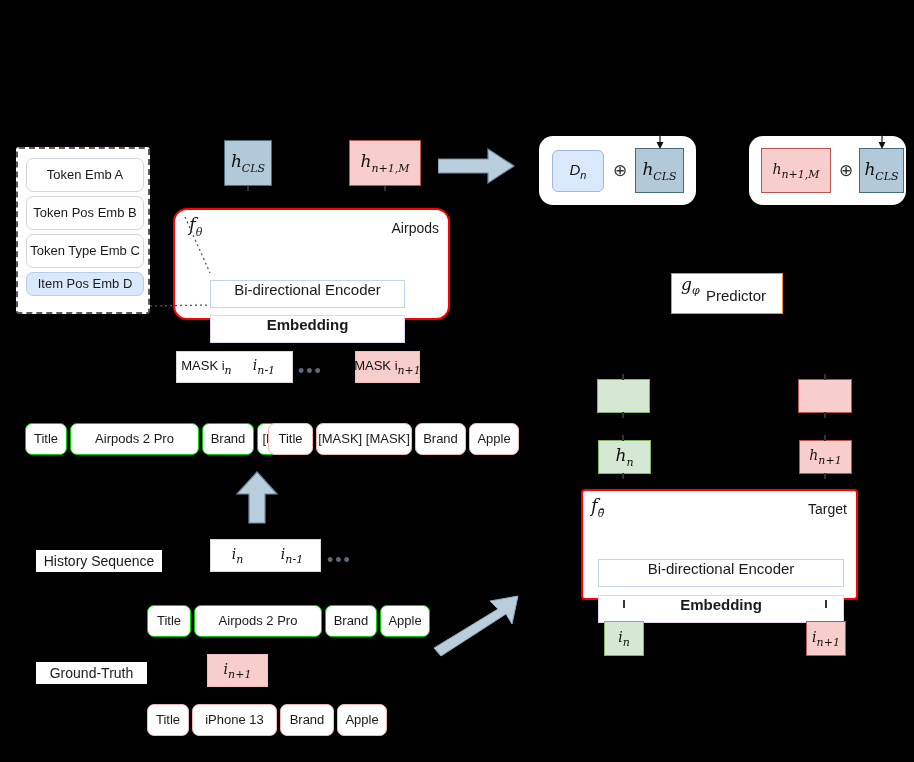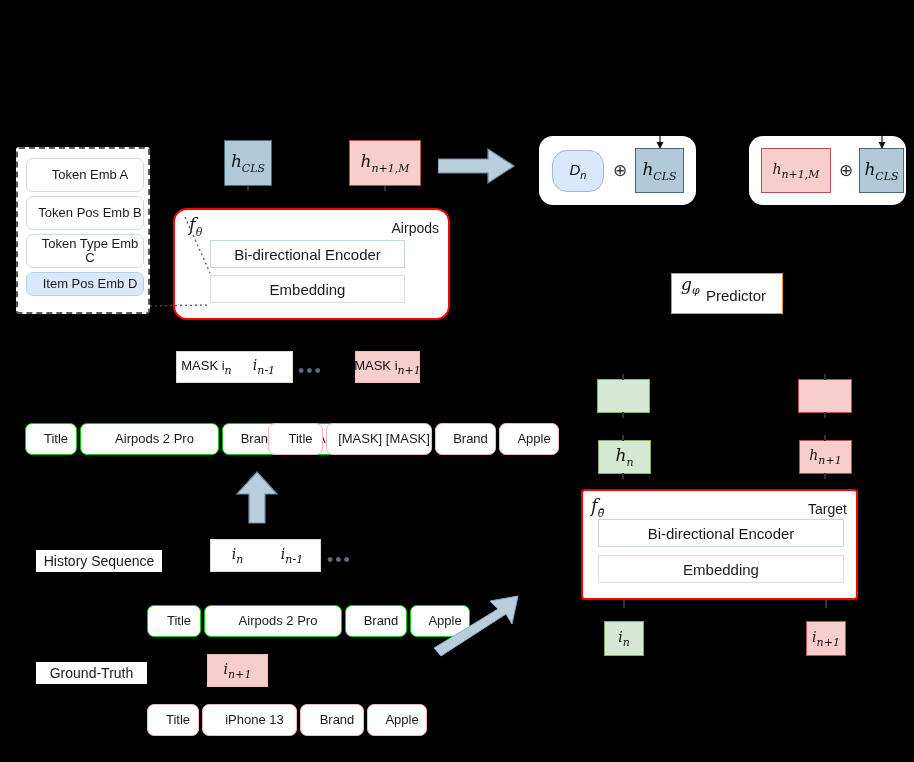--- a/index.html
+++ b/index.html
@@ -20,28 +20,27 @@
   
   .wbox {
     background: #ffffff;
     color: #1a1a1a;
     display: flex;
     align-items: center;
     justify-content: center;
     text-align: center;
     font-size: 13px;
     line-height: 1.1;
-    padding-left: 10px;
   }
   .rounded { border-radius: 7px; }
 
   .b-green   { border: 1.6px solid #00d000; }
   .b-pink    { border: 1.6px solid #f3b6b4; }
   .b-lblue   { border: 1px solid #c3d6e6; }
-  .b-lilac   { border: 1px solid #e3d4f0; }
+  .b-lilac   { border: 1px solid #e3d4f0; font-weight: bold; }
   .b-grey    { border: 1px solid #cfd8e3; }
 
   .fill-green  { background: #d5e8d4; border: 1.4px solid #82b366; }
   .fill-pink   { background: #f8cecc; border: 1.4px solid #b85450; }
   .fill-blue   { background: #b1c9d8; border: 1.4px solid #4a6b7c; }
   .fill-lblue  { background: #dae8fc; border: 1.4px solid #b1c4e0; }
 
   .greenfaint { background: #d5e8d4; }
   .pinkfaint  { background: #f8cecc; }
 
@@ -72,24 +71,24 @@
   .corner-tag {
     position: absolute;
     font-size: 14px;
     color: #1a1a1a;
     background: transparent;
   }
 
   .inner-layer {
     background: #ffffff;
     display: flex;
-    align-items: center;
     justify-content: center;
     font-size: 15px;
     color: #1a1a1a;
+    margin-top: 40px;
   }
 
   .ellipsis {
     color: #5b6b7a;
     font-size: 18px;
     letter-spacing: 2px;
     line-height: 1;
   }
 
   .seq-cell {
@@ -138,21 +137,21 @@
       <span>h</span><sub>n+1,M</sub>
     </span>
   </div>
   <div class="tick" style="left:384px; top:186px; width:2px; height:5px;"></div>
 
   <svg class="abs" style="left:438px; top:146px;" width="78" height="40" viewBox="0 0 78 40">
     <polygon points="0,13 50,13 50,3 76,20 50,37 50,27 0,27" fill="#b8cedd" stroke="#6f8ea6" stroke-width="1.2"></polygon>
   </svg>
 
   <div class="abs" style="left:539px; top:136px; width:157px; height:69px; background:#ffffff; border-radius:14px;">
-    <div class="abs" style="left:13px; top:14px; width:52px; height:42px; background:#dae8fc; border:1.3px solid #9fb8dd; border-radius:15px;">
+    <div class="abs" style="left:13px; top:14px; width:52px; height:42px; background:#dae8fc; border:1.3px solid #9fb8dd; border-radius:6px;">
       <span class="math abs" style="left:50%; top:50%; transform:translate(-50%,-50%); font-family:'Liberation Sans',sans-serif; font-size:15px;">
         <span>D</span><sub>n</sub>
       </span>
     </div>
     <div class="abs" style="left:70px; top:24px; width:22px; height:22px; color:#333; font-size:17px; text-align:center;">
       <span>⊕</span>
     </div>
     <div class="abs fill-blue" style="left:96px; top:12px; width:49px; height:45px;">
       <span class="math abs" style="left:50%; top:50%; transform:translate(-50%,-50%);">
         <span>h</span><sub>CLS</sub>

